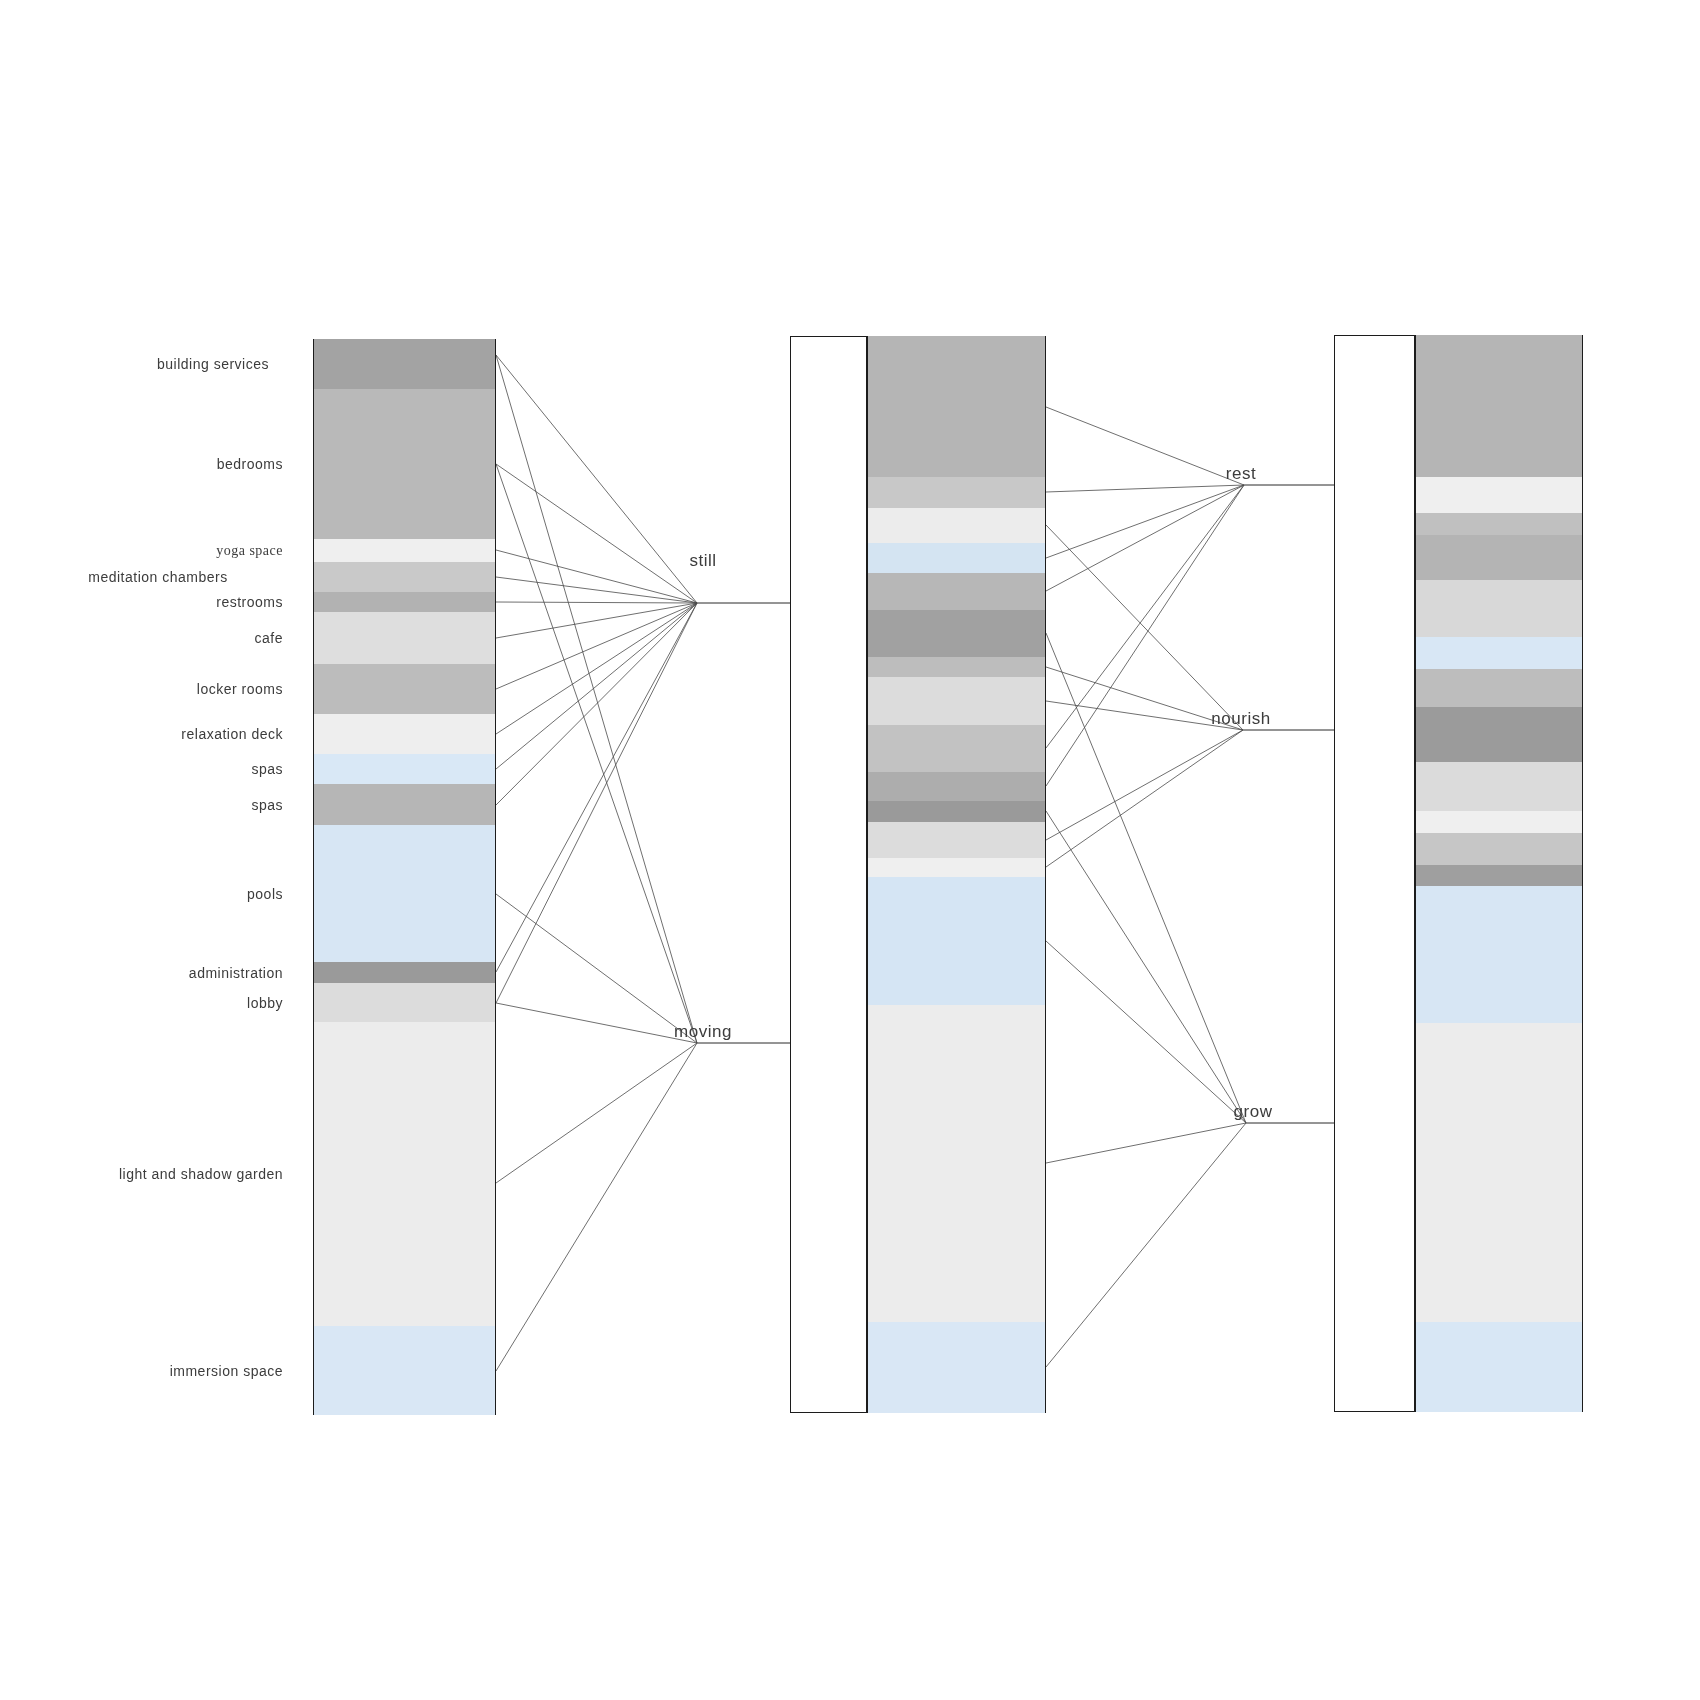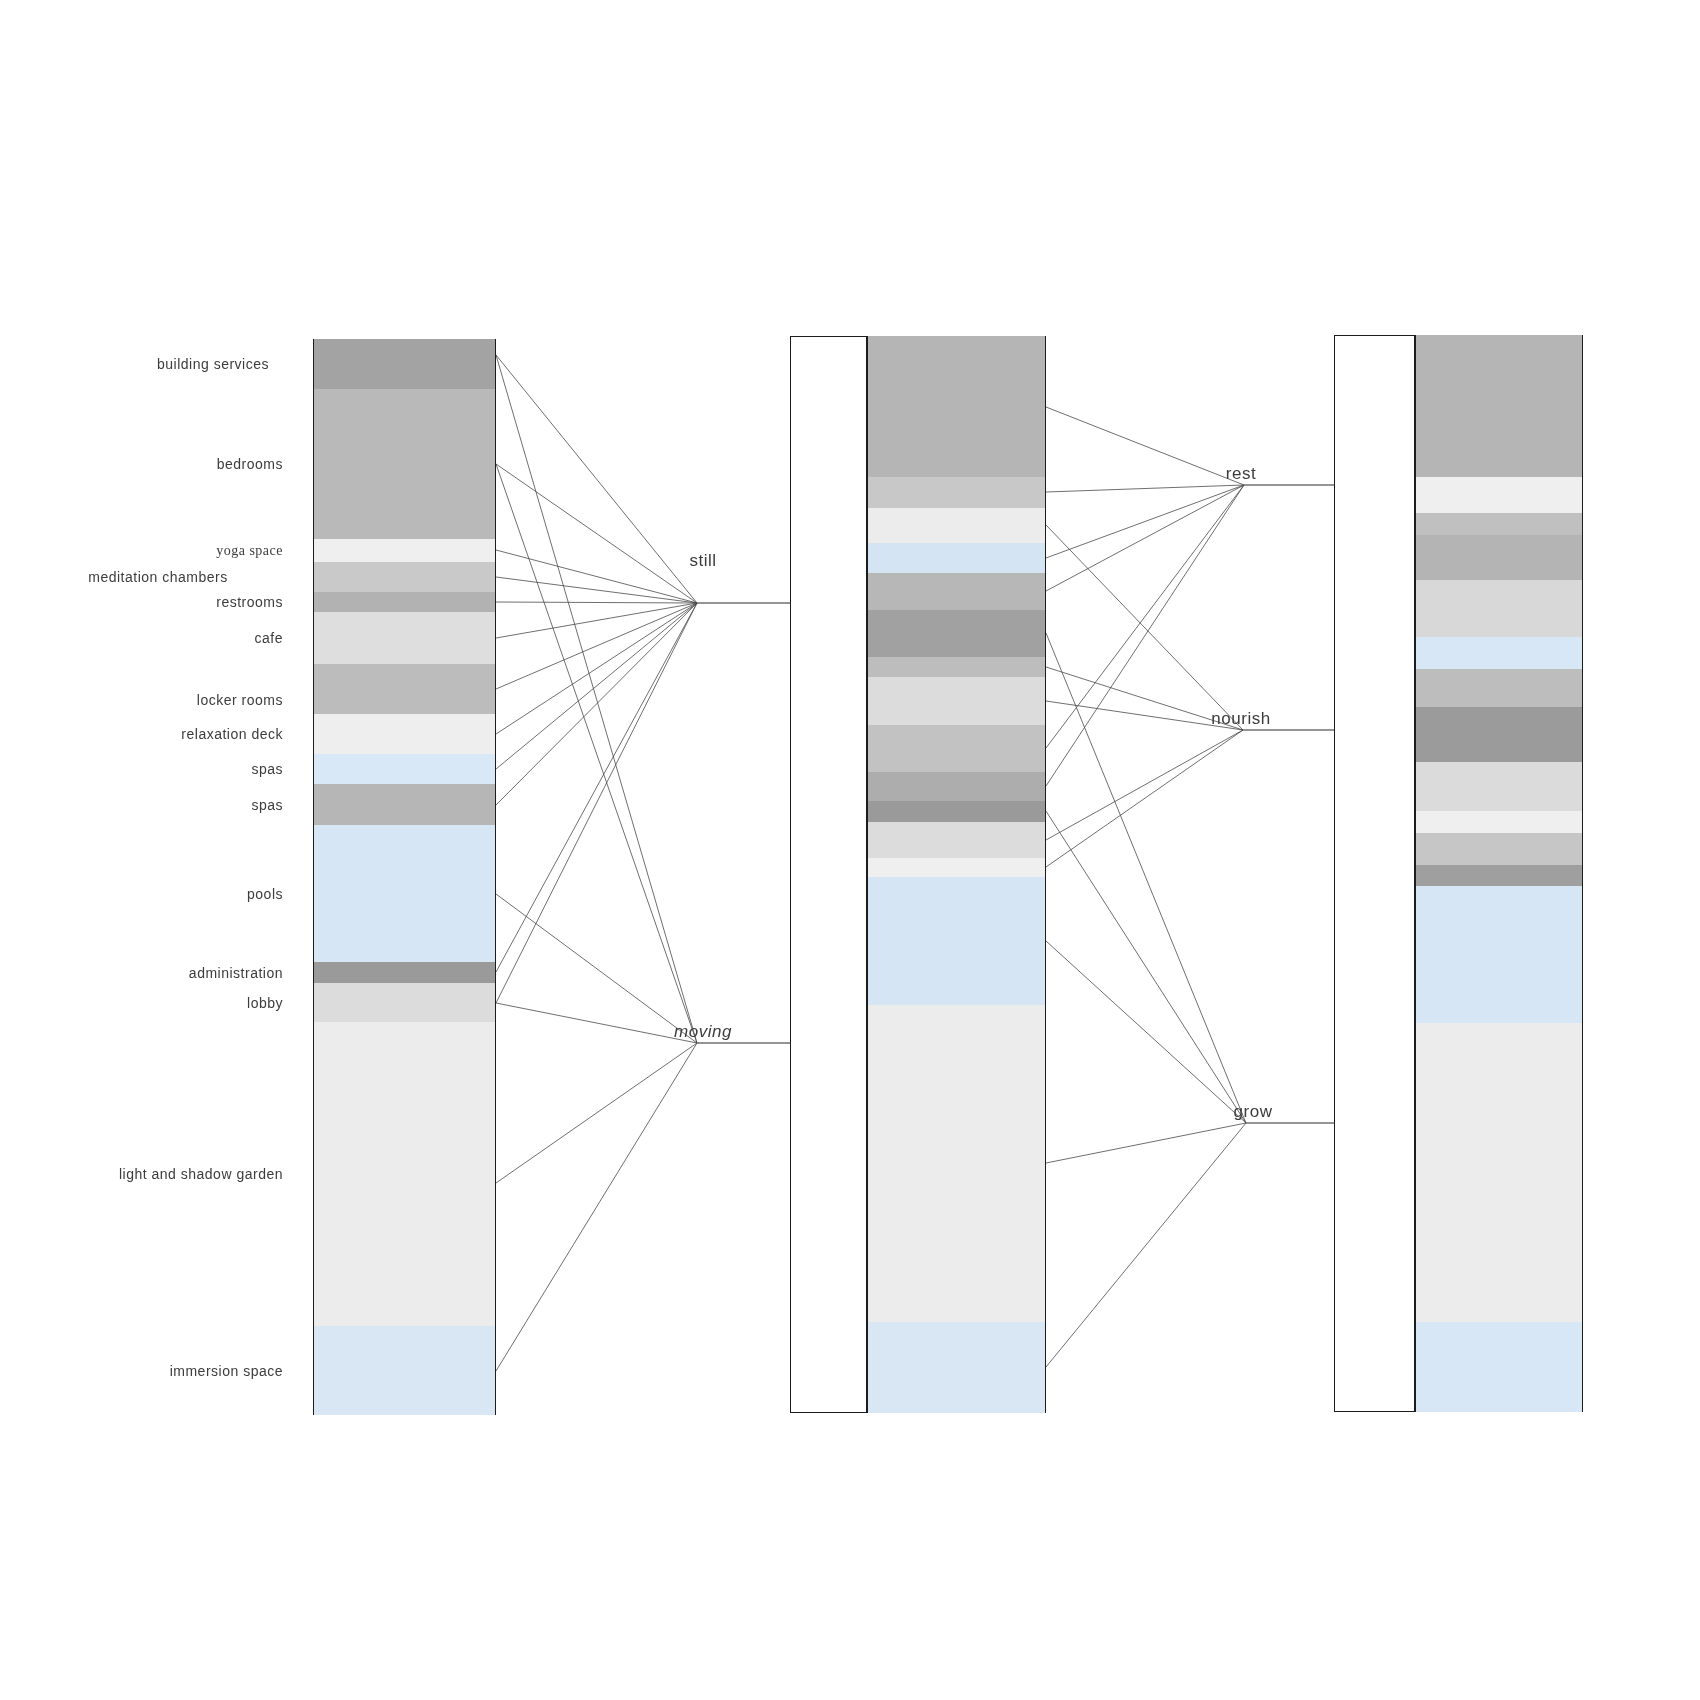--- a/index.html
+++ b/index.html
@@ -120,27 +120,27 @@
       <div class="seg" style="top: 986px; height: 90px; background: rgb(216, 231, 245);"></div>
     </div>
     <div class="whitebox" style="left: 790px; top: 336px; width: 77px; height: 1077px;"></div>
     <div class="whitebox" style="left: 1334px; top: 335px; width: 81px; height: 1077px;"></div>
     <div class="seg-label" style="left: 19px; top: 355px;">building services</div>
     <div class="seg-label" style="left: 33px; top: 455px;">bedrooms</div>
     <div class="seg-label" style="left: 33px; top: 541.5px; font-family: Liberation Serif, serif;">yoga space</div>
     <div class="seg-label" style="left: 33px; top: 568px; text-align: center;">meditation chambers</div>
     <div class="seg-label" style="left: 33px; top: 593px;">restrooms</div>
     <div class="seg-label" style="left: 33px; top: 629px;">cafe</div>
-    <div class="seg-label" style="left: 33px; top: 680px; margin-top: 11px;">locker rooms</div>
+    <div class="seg-label" style="left: 33px; top: 680px;">locker rooms</div>
     <div class="seg-label" style="left: 33px; top: 725px;">relaxation deck</div>
     <div class="seg-label" style="left: 33px; top: 760px;">spas</div>
     <div class="seg-label" style="left: 33px; top: 795.5px;">spas</div>
     <div class="seg-label" style="left: 33px; top: 884.5px;">pools</div>
     <div class="seg-label" style="left: 33px; top: 963.5px;">administration</div>
     <div class="seg-label" style="left: 33px; top: 993.5px;">lobby</div>
     <div class="seg-label" style="left: 33px; top: 1165px;">light and shadow garden</div>
     <div class="seg-label" style="left: 33px; top: 1361.5px;">immersion space</div>
     <div class="node-label" style="left: 618px; top: 552px;">still</div>
-    <div class="node-label" style="left: 618px; top: 1023px; font-style: italic;">moving</div>
+    <div class="node-label" style="left: 618px; top: 1023px;">moving</div>
     <div class="node-label" style="left: 1156px; top: 465px;">rest</div>
     <div class="node-label" style="left: 1156px; top: 710px;">nourish</div>
     <div class="node-label" style="left: 1168px; top: 1103px;">grow</div>
   </div>
 
 </body></html>

